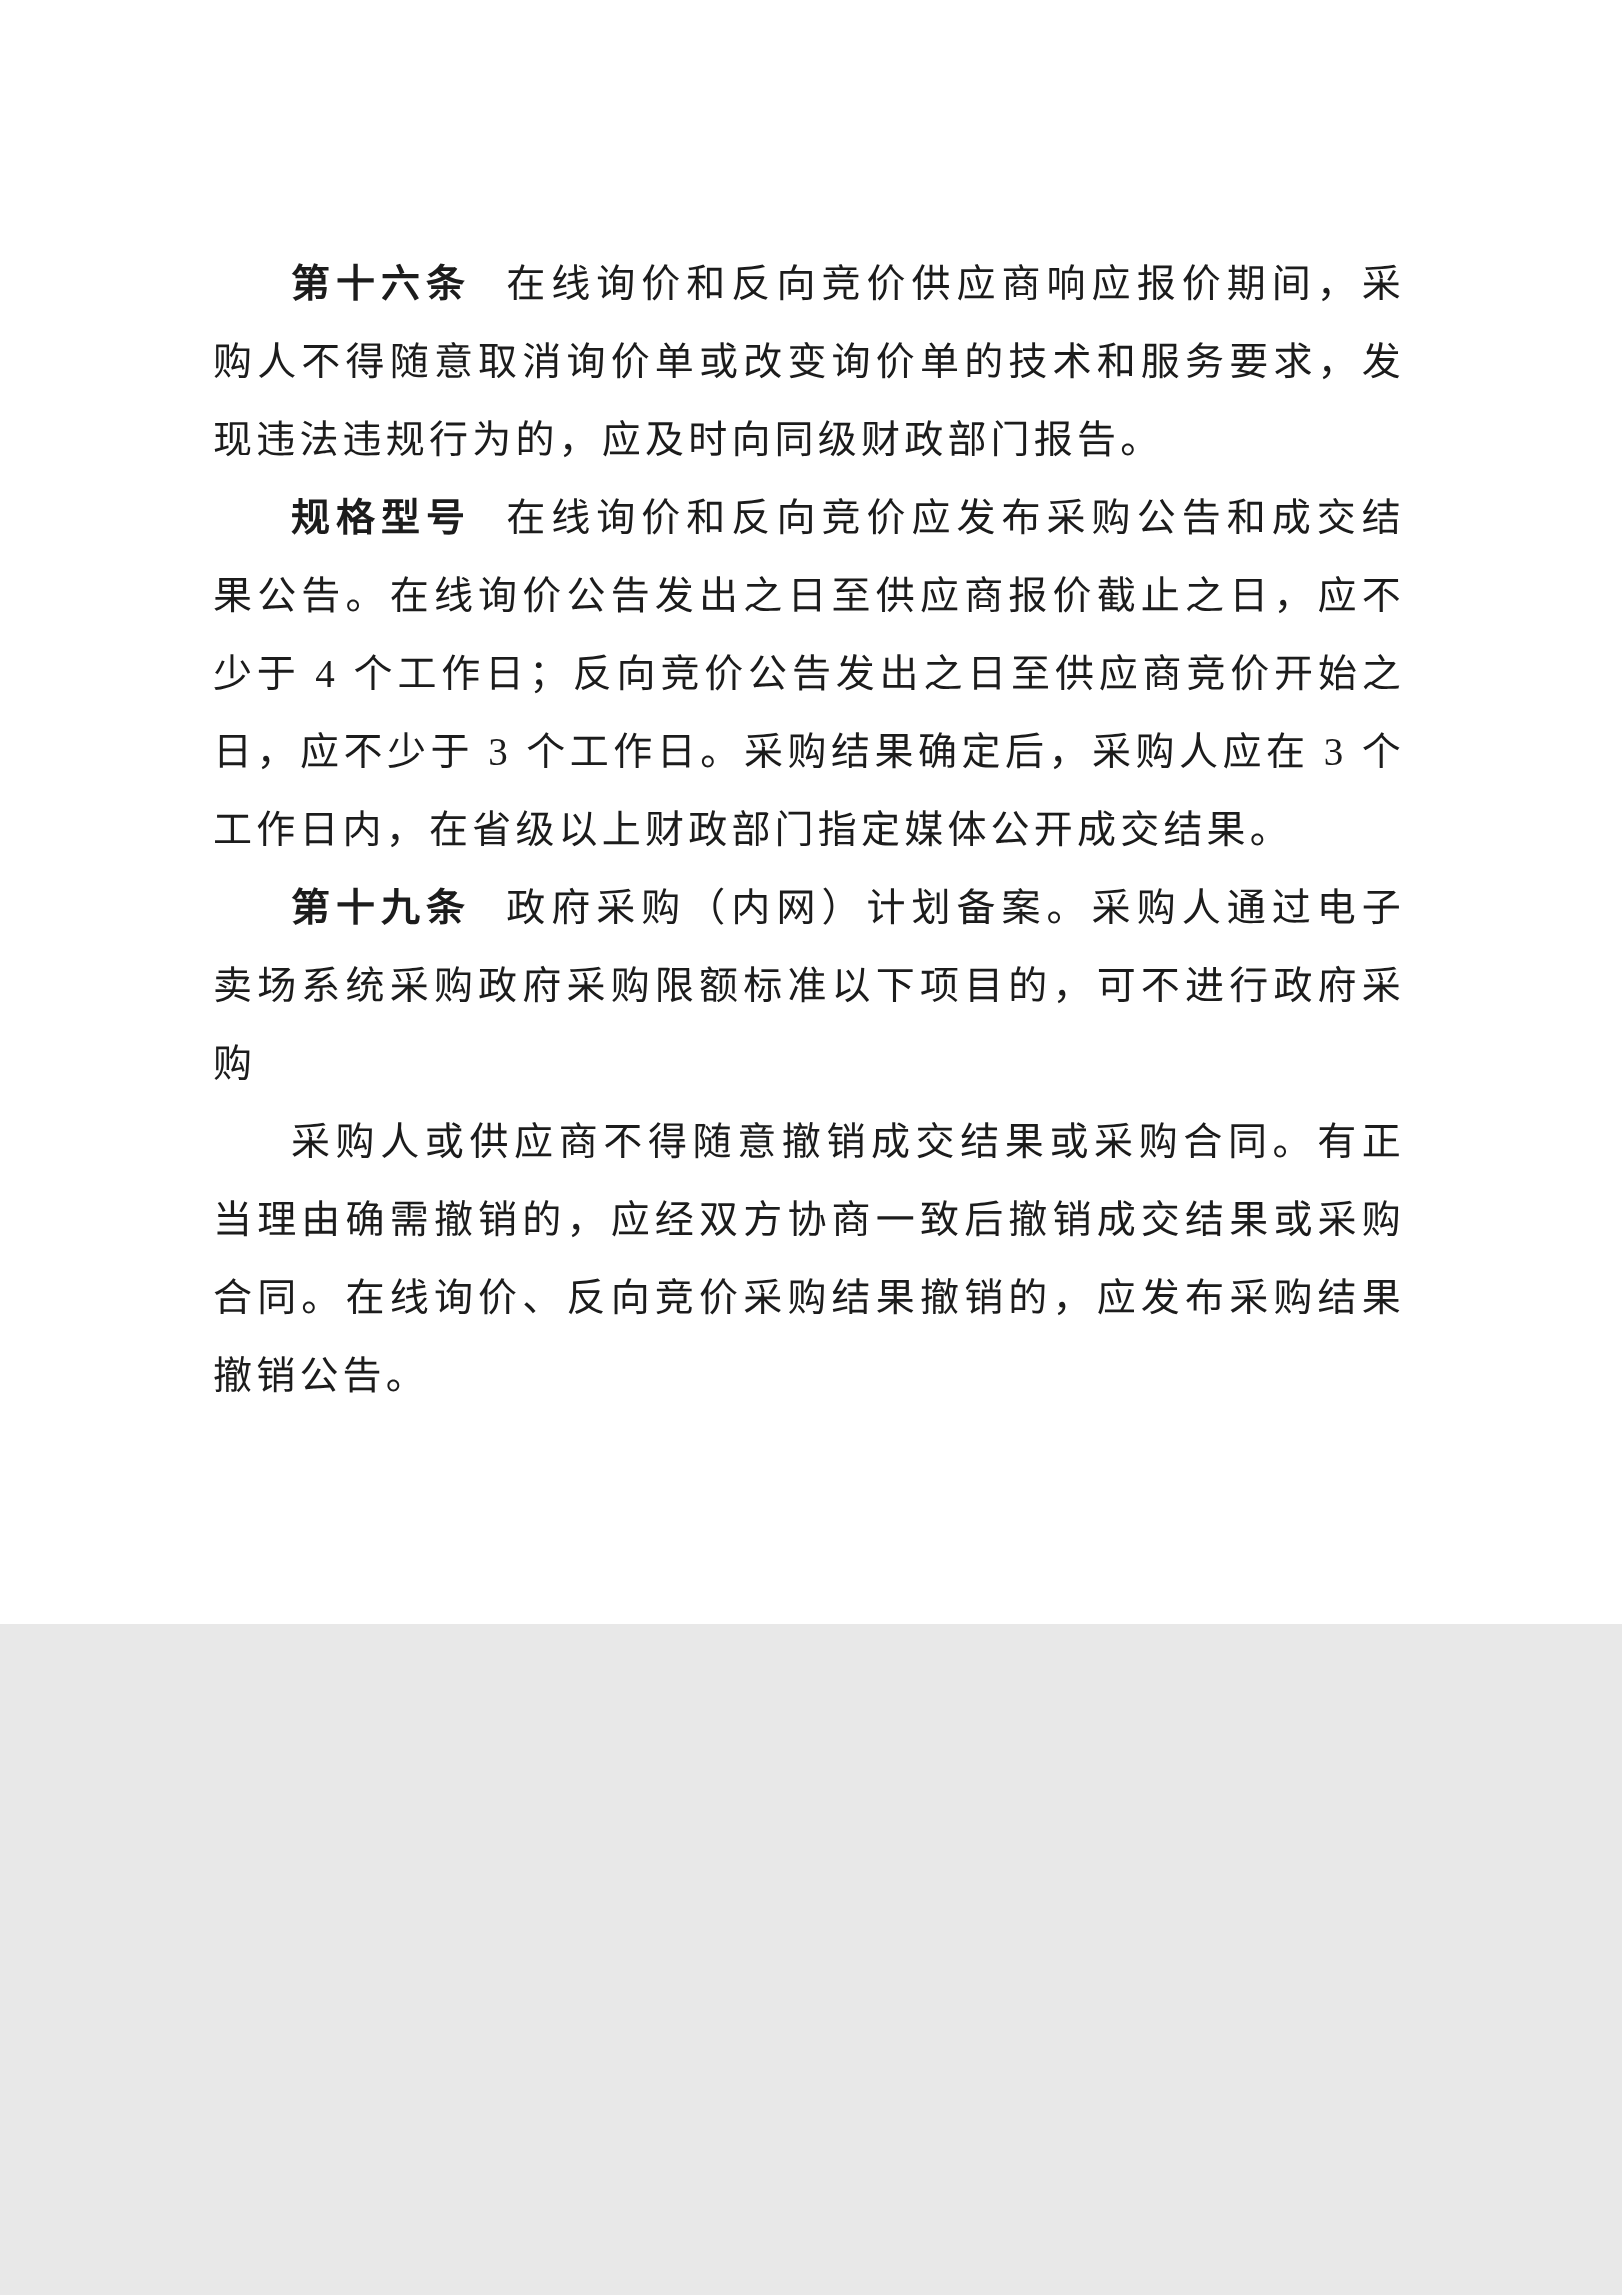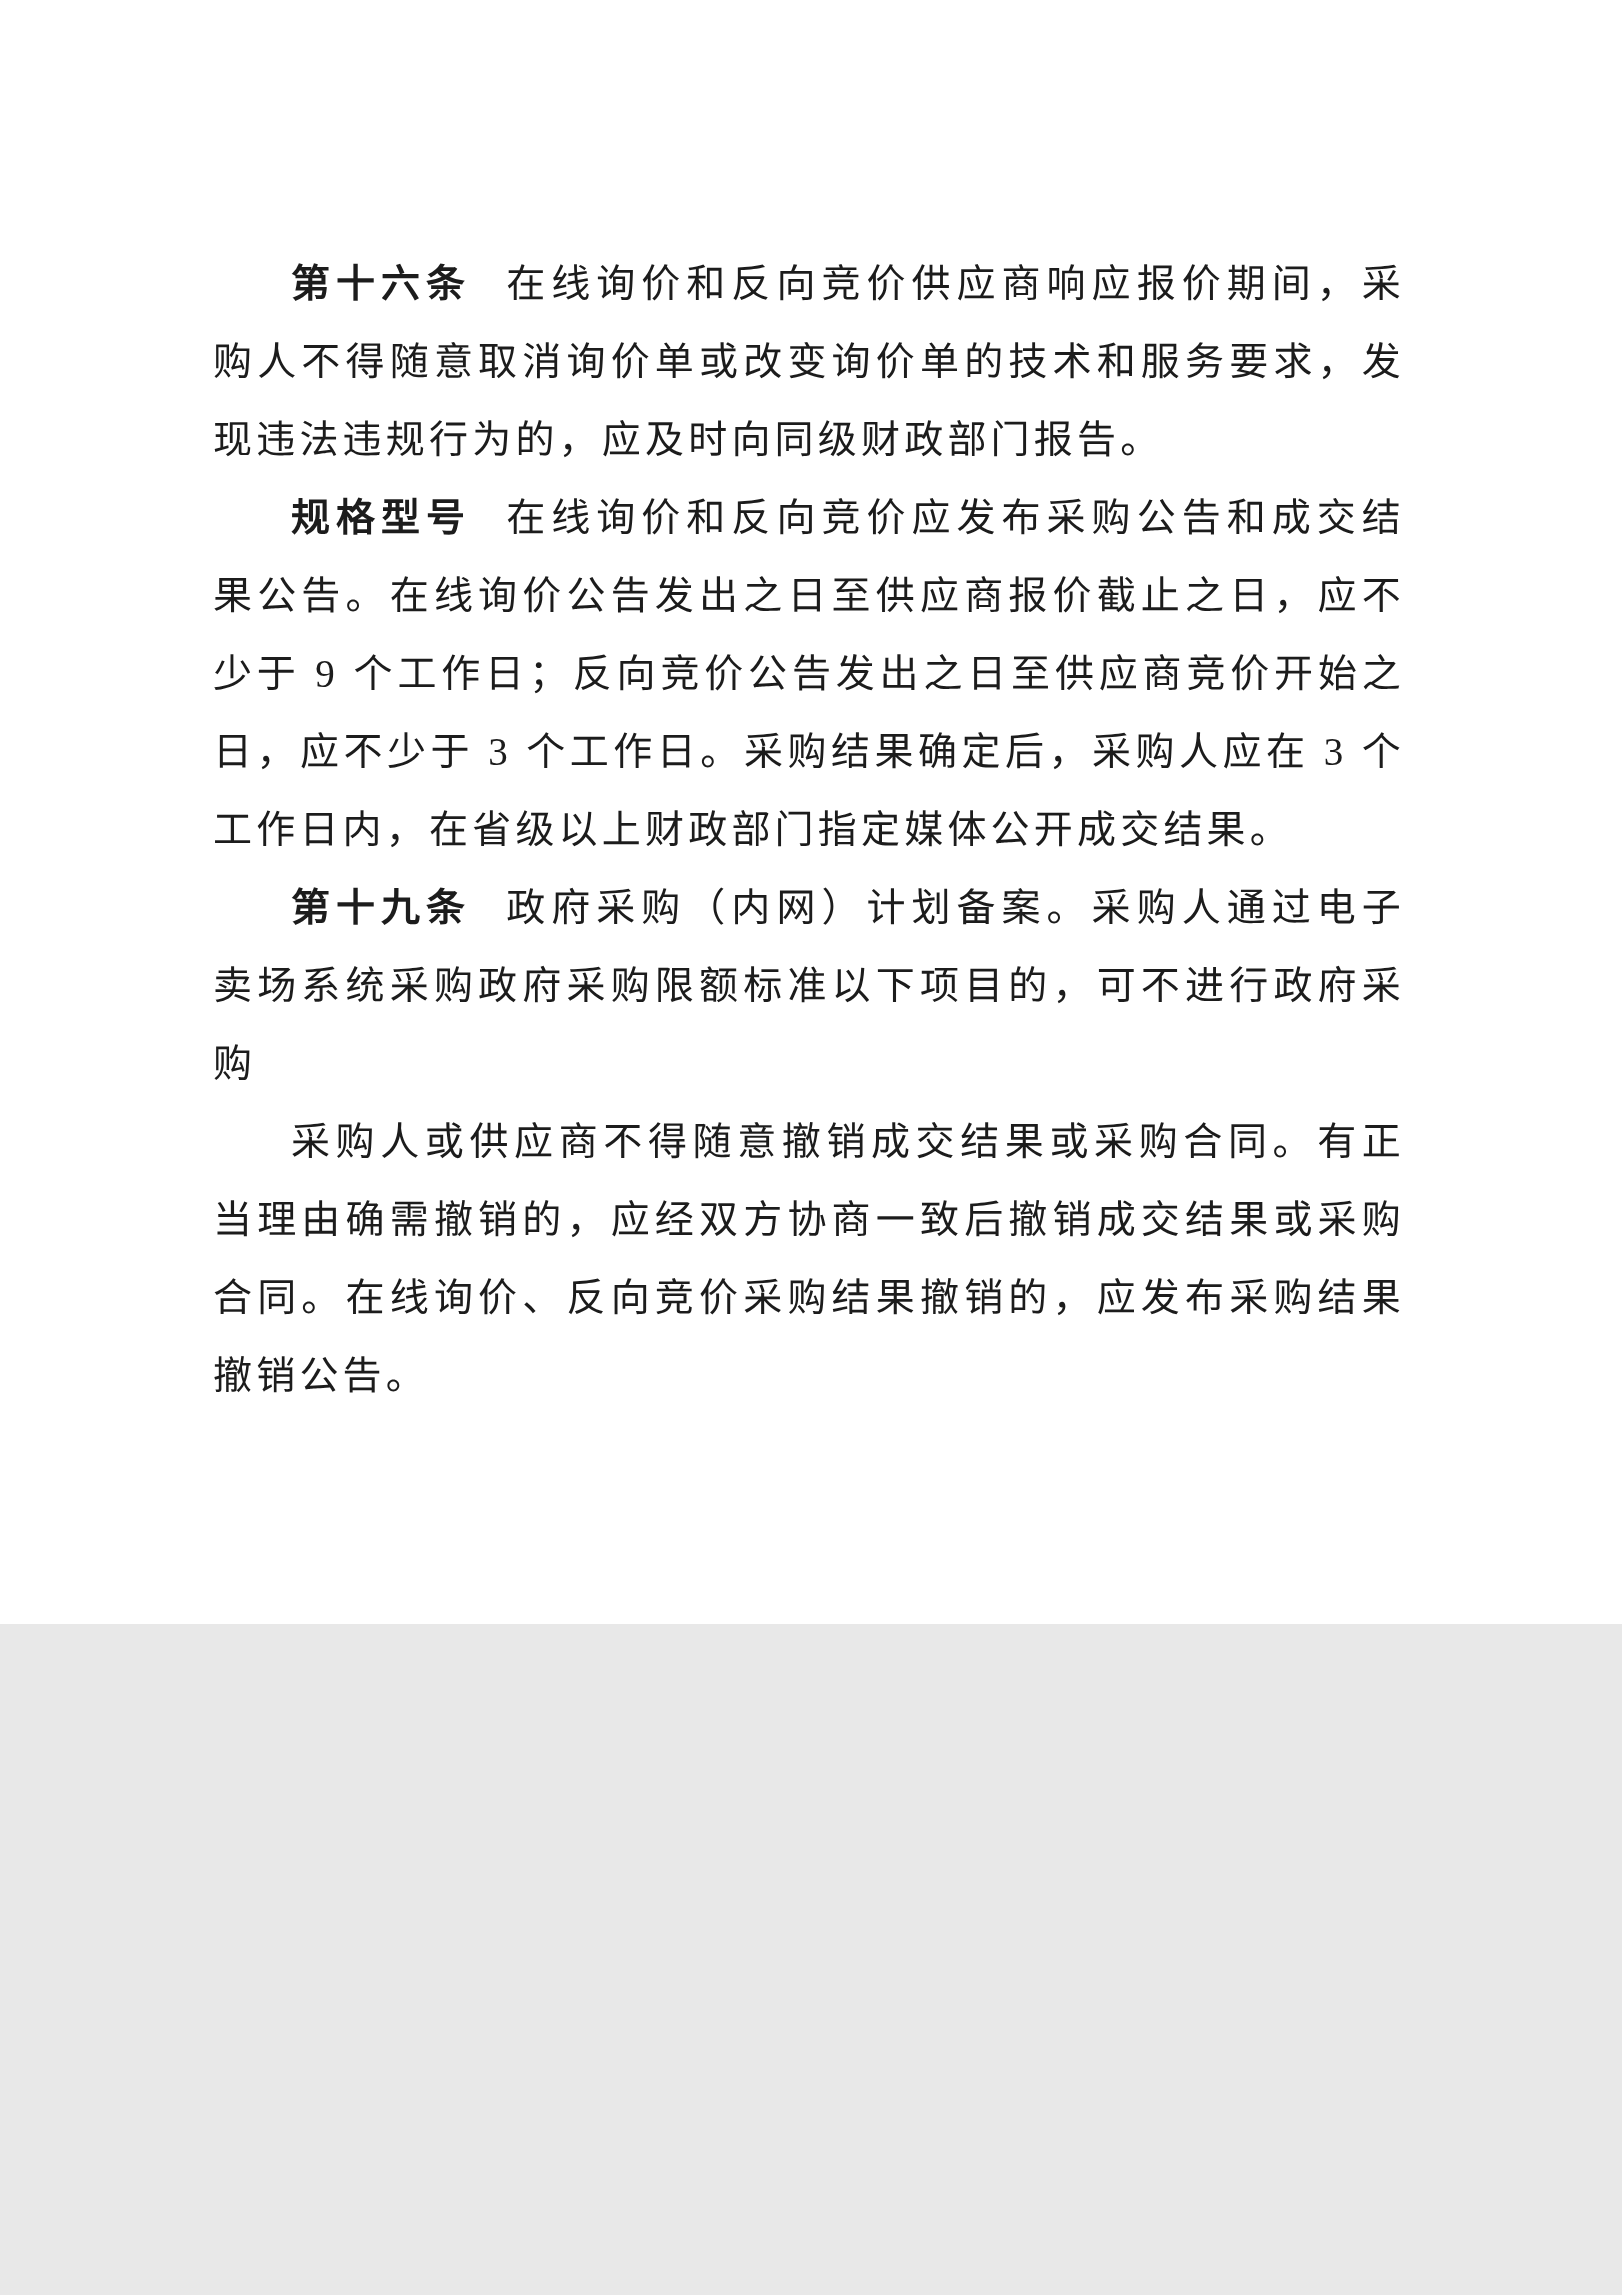--- a/index.html
+++ b/index.html
@@ -64,21 +64,21 @@
 </style>
 </head>
 <body>
 
 <div class="page">
 
   <div class="text-block">
 
     <p class="paragraph"><b class="article-heading">第十六条</b><span>在线询价和反向竞价供应商响应报价期间，采购人不得随意取消询价单或改变询价单的技术和服务要求，发现违法违规行为的，应及时向同级财政部门报告。</span></p>
 
-    <p class="paragraph"><b class="article-heading">规格型号</b><span>在线询价和反向竞价应发布采购公告和成交结果公告。在线询价公告发出之日至供应商报价截止之日，应不少于 9 个工作日；反向竞价公告发出之日至供应商竞价开始之日，应不少于 3 个工作日。采购结果确定后，采购人应在 3 个工作日内，在省级以上财政部门指定媒体公开成交结果。</span></p>
+    <p class="paragraph"><b class="article-heading">规格型号</b><span>在线询价和反向竞价应发布采购公告和成交结果公告。在线询价公告发出之日至供应商报价截止之日，应不少于 4 个工作日；反向竞价公告发出之日至供应商竞价开始之日，应不少于 3 个工作日。采购结果确定后，采购人应在 3 个工作日内，在省级以上财政部门指定媒体公开成交结果。</span></p>
 
 
 
 
     <p class="paragraph"><b class="article-heading">第十九条</b><span>政府采购（内网）计划备案。采购人通过电子卖场系统采购政府采购限额标准以下项目的，可不进行政府采购</span></p>
 
     <p class="paragraph"><b class="article-heading"></b><span>采购人或供应商不得随意撤销成交结果或采购合同。有正当理由确需撤销的，应经双方协商一致后撤销成交结果或采购合同。在线询价、反向竞价采购结果撤销的，应发布采购结果撤销公告。</span></p>
 
   </div>
 

